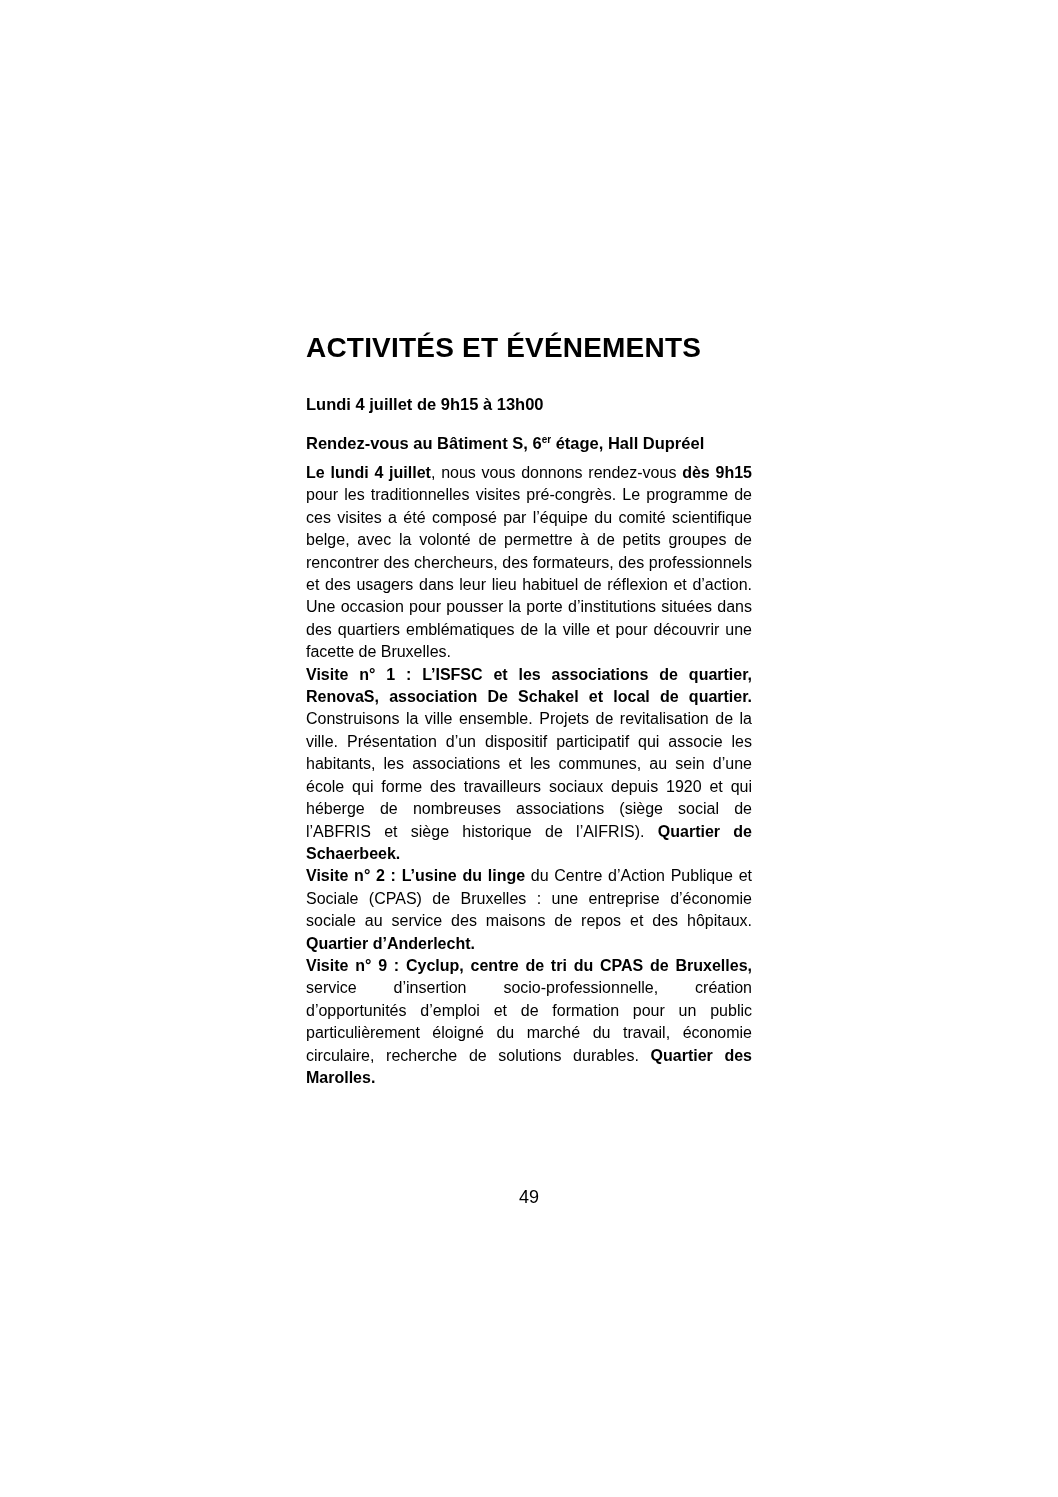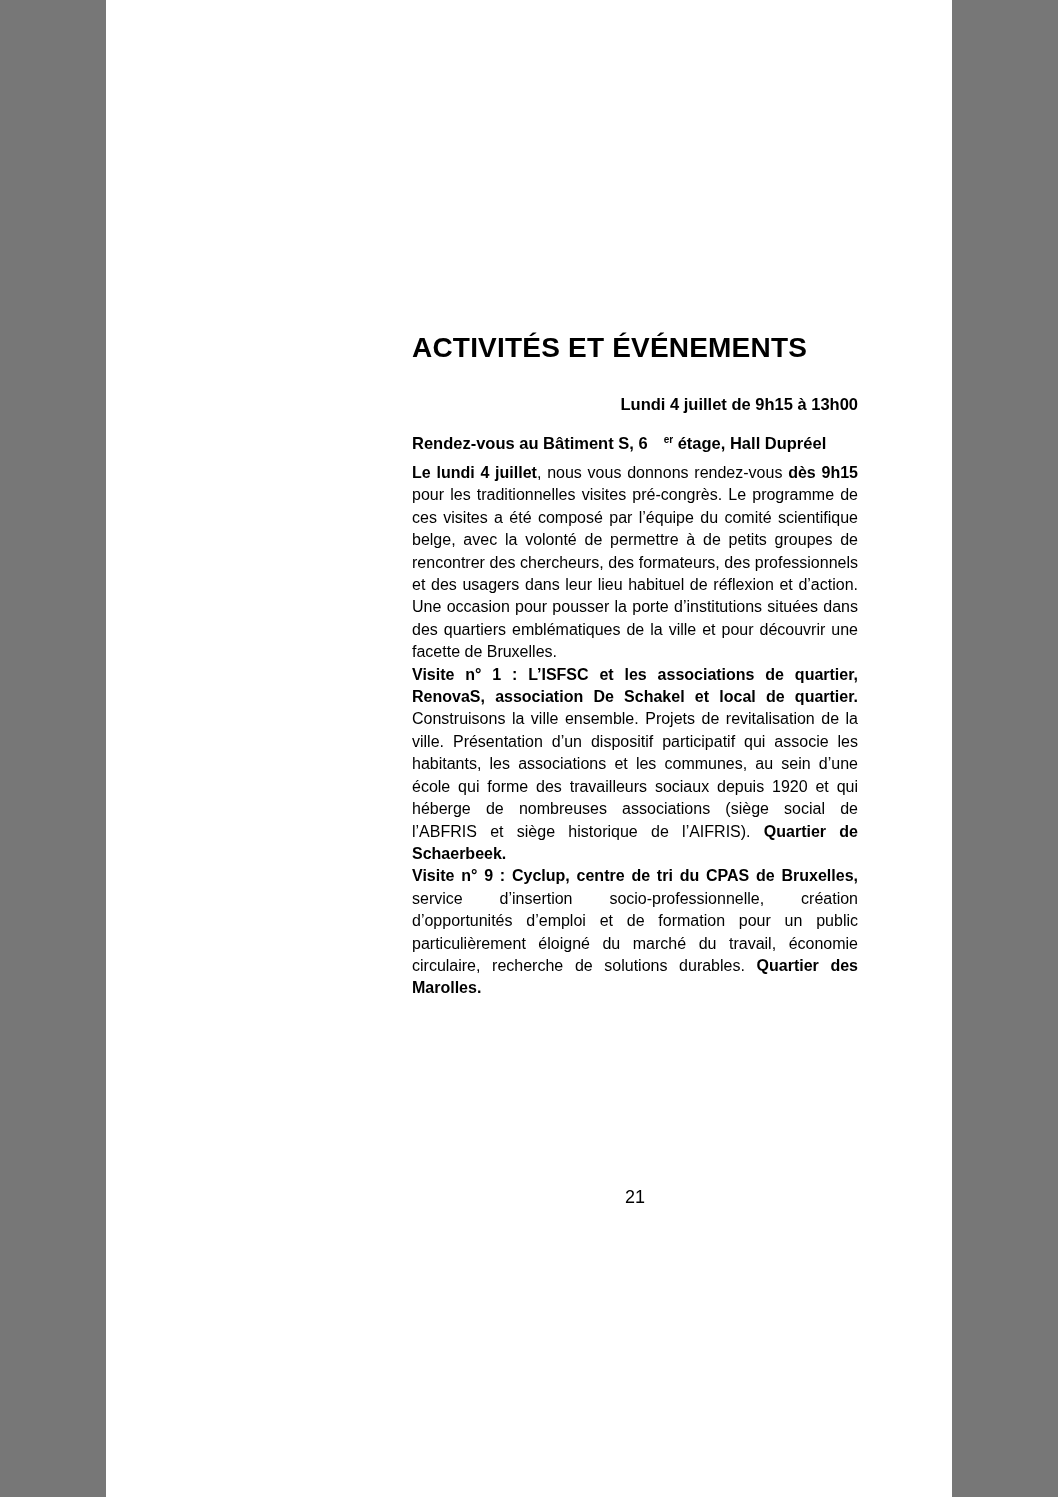--- a/index.html
+++ b/index.html
@@ -1,19 +1,19 @@
 <!DOCTYPE html>
 <html><head>
 <meta charset="utf-8">
 <style>
   * { margin: 0; padding: 0; box-sizing: border-box; }
   html, body { background: #777; }
   .page {
     position: relative;
-    width: 846px;
+    width: 1058px;
     height: 1497px;
     margin: 0 auto;
     background: #ffffff;
     color: #000000;
     font-family: "Liberation Sans", "DejaVu Sans", sans-serif;
     overflow: hidden;
   }
   .content {
     position: absolute;
     left: 306px;
@@ -31,33 +31,31 @@
     font-size: 21px;
     line-height: 24px;
     font-weight: bold;
     letter-spacing: 0.2px;
   }
   .date-line {
     margin-top: 29px;
     font-size: 16.5px;
     line-height: 20px;
     font-weight: bold;
-    text-align: right;
   }
   .meeting-line {
     margin-top: 19px;
     font-size: 16.5px;
     line-height: 20px;
     font-weight: bold;
   }
   .meeting-line sup {
     font-size: 10px;
     line-height: 0;
     vertical-align: super;
-    margin-left: 16px;
   }
   .body-para {
     font-size: 16px;
     line-height: 22.4px;
     text-align: justify;
   }
   .body-para.first {
     margin-top: 9px;
   }
   .body-para .bold, .bold {
@@ -84,19 +82,20 @@
     </h1>
 
 
     <div class="date-line">Lundi 4 juillet de 9h15 à 13h00</div>
 
     <div class="meeting-line"><span class="bold">Rendez-vous au Bâtiment S, 6</span><sup class="bold">er</sup><span class="bold"> étage, Hall Dupréel</span></div>
 
     <div>
         <p class="body-para first"><span class="bold">Le lundi 4 juillet</span><span>, nous vous donnons rendez-vous </span><span class="bold">dès 9h15</span><span> pour les traditionnelles visites pré-congrès. Le programme de ces visites a été composé par l’équipe du comité scientifique belge, avec la volonté de permettre à de petits groupes de rencontrer des chercheurs, des formateurs, des professionnels et des usagers dans leur lieu habituel de réflexion et d’action. Une occasion pour pousser la porte d’institutions situées dans des quartiers emblématiques de la ville et pour découvrir une facette de Bruxelles.</span></p>
         <p class="body-para"><span class="bold">Visite n° 1 : L’ISFSC et les associations de quartier, RenovaS, association De Schakel et local de quartier.</span><span> Construisons la ville ensemble. Projets de revitalisation de la ville. Présentation d’un dispositif participatif qui associe les habitants, les associations et les communes, au sein d’une école qui forme des travailleurs sociaux depuis 1920 et qui héberge de nombreuses associations (siège social de l’ABFRIS et siège historique de l’AIFRIS). </span><span class="bold">Quartier de Schaerbeek.</span></p>
+        <p class="body-para"><span class="bold">Visite n° 2 : L’usine du linge</span><span> du Centre d’Action Publique et Sociale (CPAS) de Bruxelles : une entreprise d’économie sociale au service des maisons de repos et des hôpitaux. </span><span class="bold">Quartier d’Anderlecht.</span></p>
         <p class="body-para"><span class="bold">Visite n° 9 : Cyclup, centre de tri du CPAS de Bruxelles,</span><span> service d’insertion socio-professionnelle, création d’opportunités d’emploi et de formation pour un public particulièrement éloigné du marché du travail, économie circulaire, recherche de solutions durables. </span><span class="bold">Quartier des Marolles.</span></p>
       </div>
 
   </div>
 
-  <div class="page-number">21</div>
+  <div class="page-number">49</div>
 </div>
 
 </body></html>

